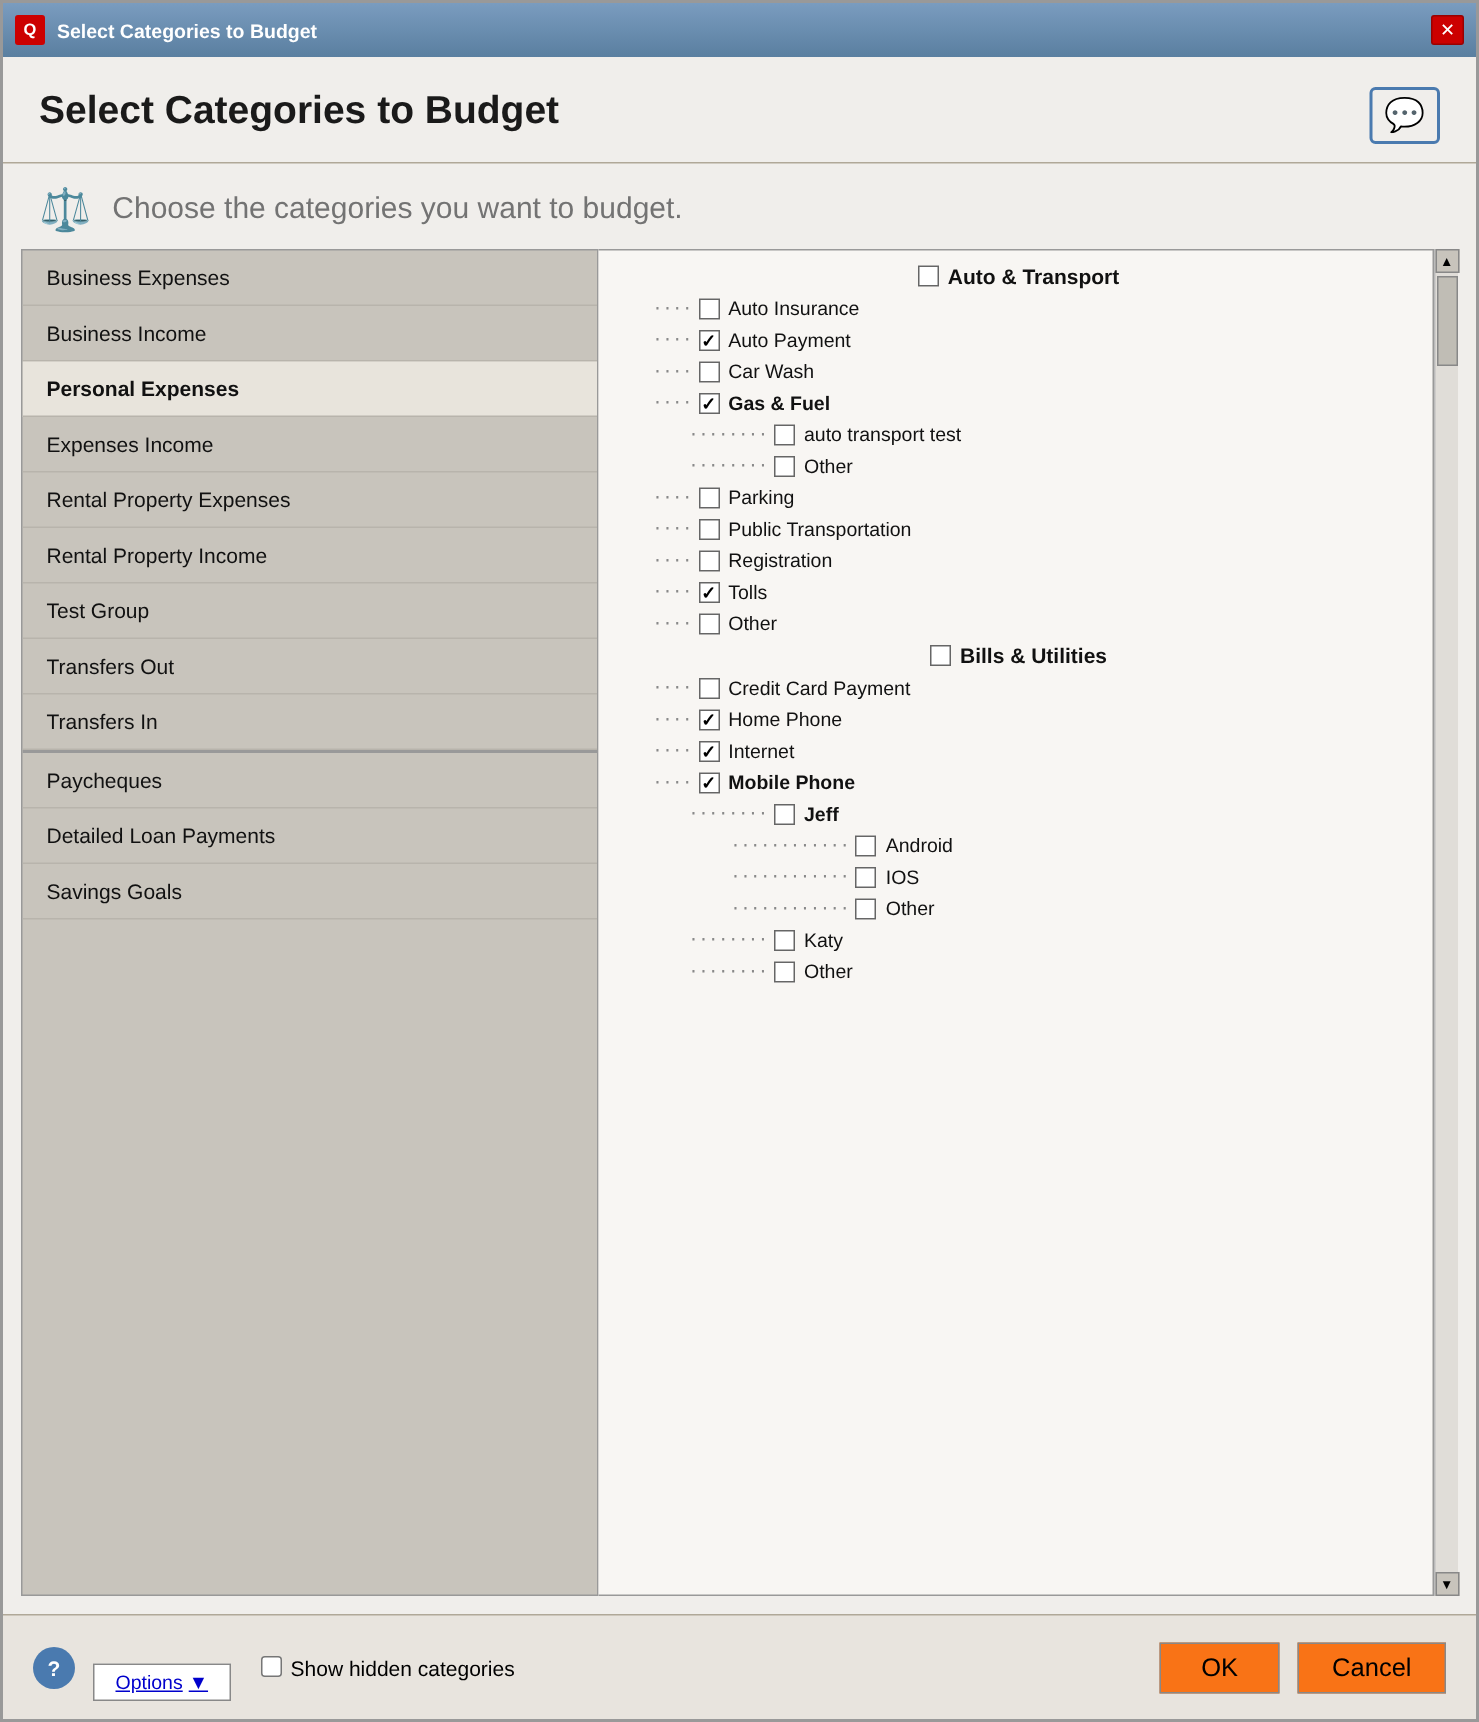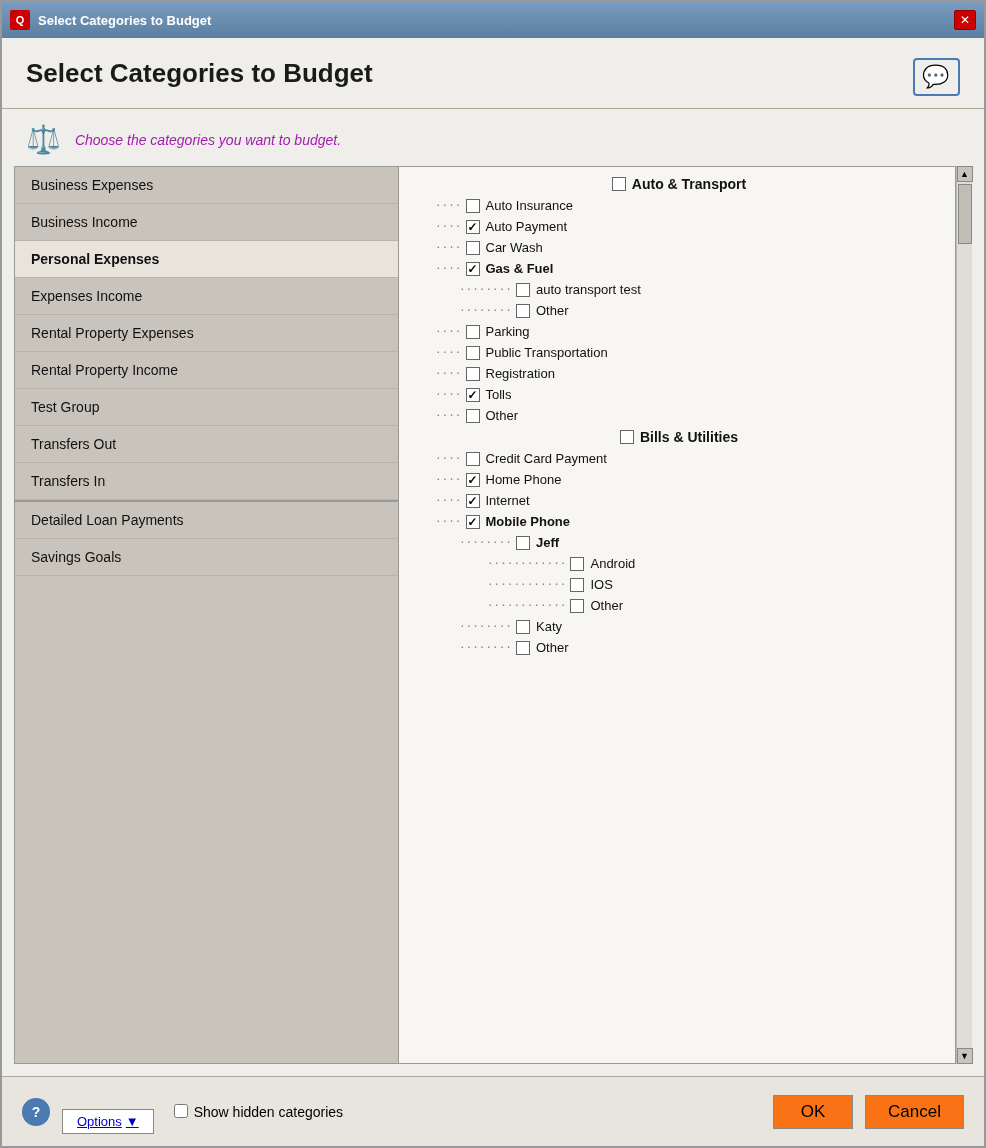--- a/index.html
+++ b/index.html
@@ -91,23 +91,22 @@
     .subtitle-row {
       padding: 14px 24px 10px 24px;
       display: flex;
       align-items: center;
       gap: 14px;
     }
     .scales-icon {
       font-size: 28px;
     }
     .subtitle-text {
-      font-size: 14px;
-      color: #a21caf;
-      font-style: italic;
+      font-size: 20px;
+      color: #737373;
     }
     .content-area {
       flex: 1;
       display: flex;
       padding: 0 12px 12px 12px;
       gap: 0;
       min-height: 0;
     }
     .left-panel {
       width: 385px;
@@ -318,20 +317,21 @@
         <div class="left-item">Business Expenses</div>
         <div class="left-item">Business Income</div>
         <div class="left-item active">Personal Expenses</div>
         <div class="left-item">Expenses Income</div>
         <div class="left-item">Rental Property Expenses</div>
         <div class="left-item">Rental Property Income</div>
         <div class="left-item">Test Group</div>
         <div class="left-item">Transfers Out</div>
         <div class="left-item">Transfers In</div>
         <div class="left-divider"></div>
+        <div class="left-item">Paycheques</div>
         <div class="left-item">Detailed Loan Payments</div>
         <div class="left-item">Savings Goals</div>
       </div>
 
       <div class="right-panel">
         <div class="right-scroll">
 
           <div class="category-item top-level">
             <div class="checkbox"></div>
             <span>Auto &amp; Transport</span>

